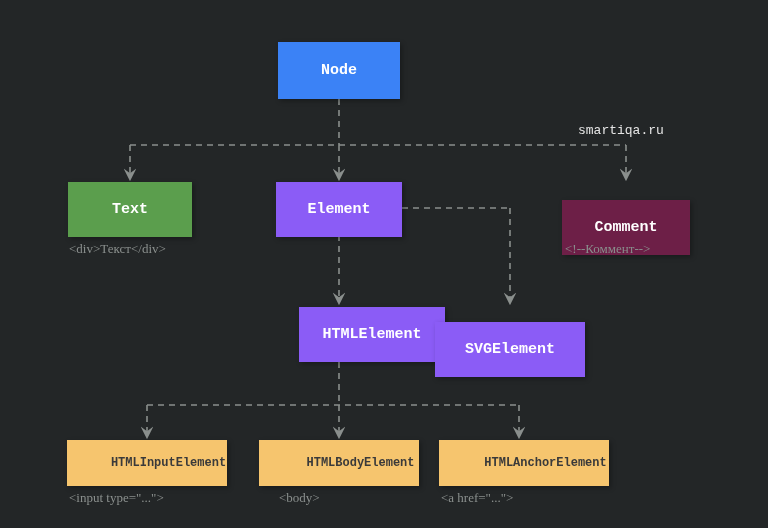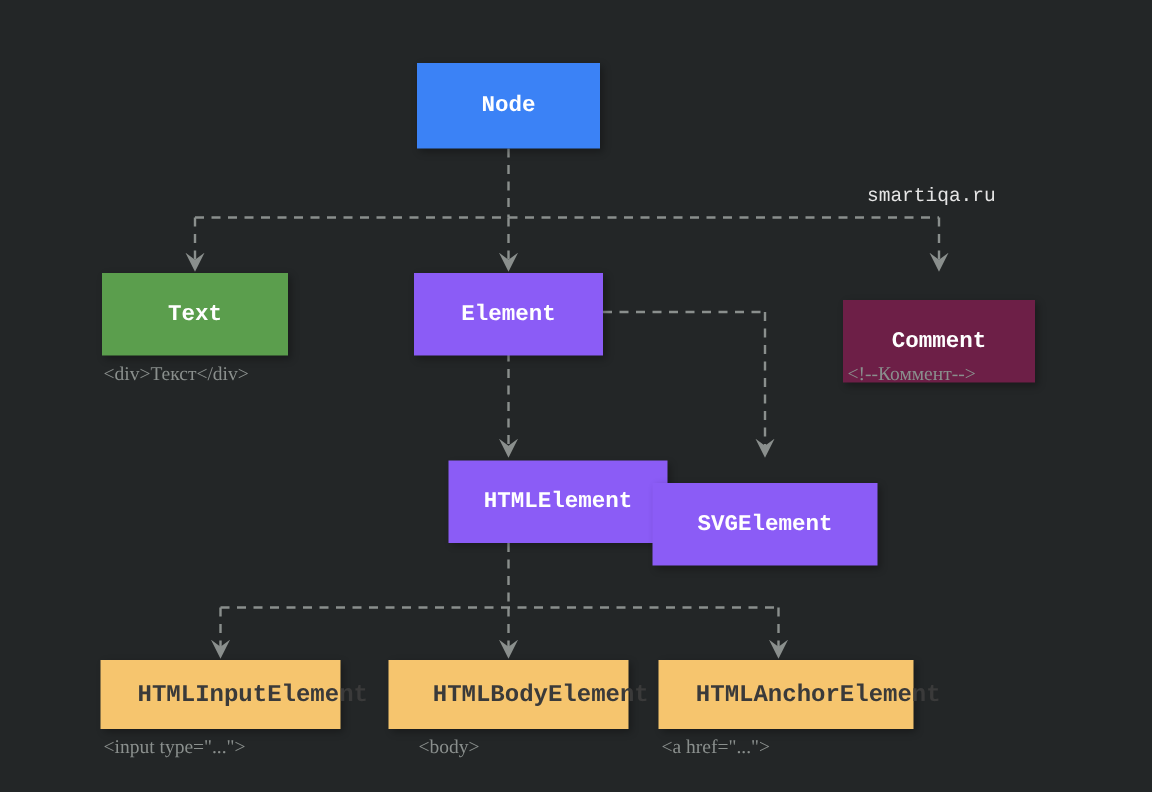--- a/index.html
+++ b/index.html
@@ -35,21 +35,21 @@
   svg.arrows {
     position: absolute;
     top: 0; left: 0;
     width: 768px; height: 528px;
     pointer-events: none;
   }
   .teal   { background: #3b82f6; }
   .green  { background: #5b9e4d; }
   .orange { background: #8b5cf6; }
   .maroon { background: #6d1f47; }
-  .lorange{ background: #f6c56e; color: #3a3a3a; font-size: 16px; padding-left: 43px; }
+  .lorange{ background: #f6c56e; color: #3a3a3a; font-size: 12px; padding-left: 43px; }
 </style>
 </head>
 <body>
 
 <svg class="arrows">
   <defs>
     <marker id="ah" markerWidth="8" markerHeight="8" refX="6" refY="4" orient="auto">
       <path d="M0,0 L8,4 L0,8 L3,4 Z" fill="#8a8f8d"></path>
     </marker>
   </defs>

